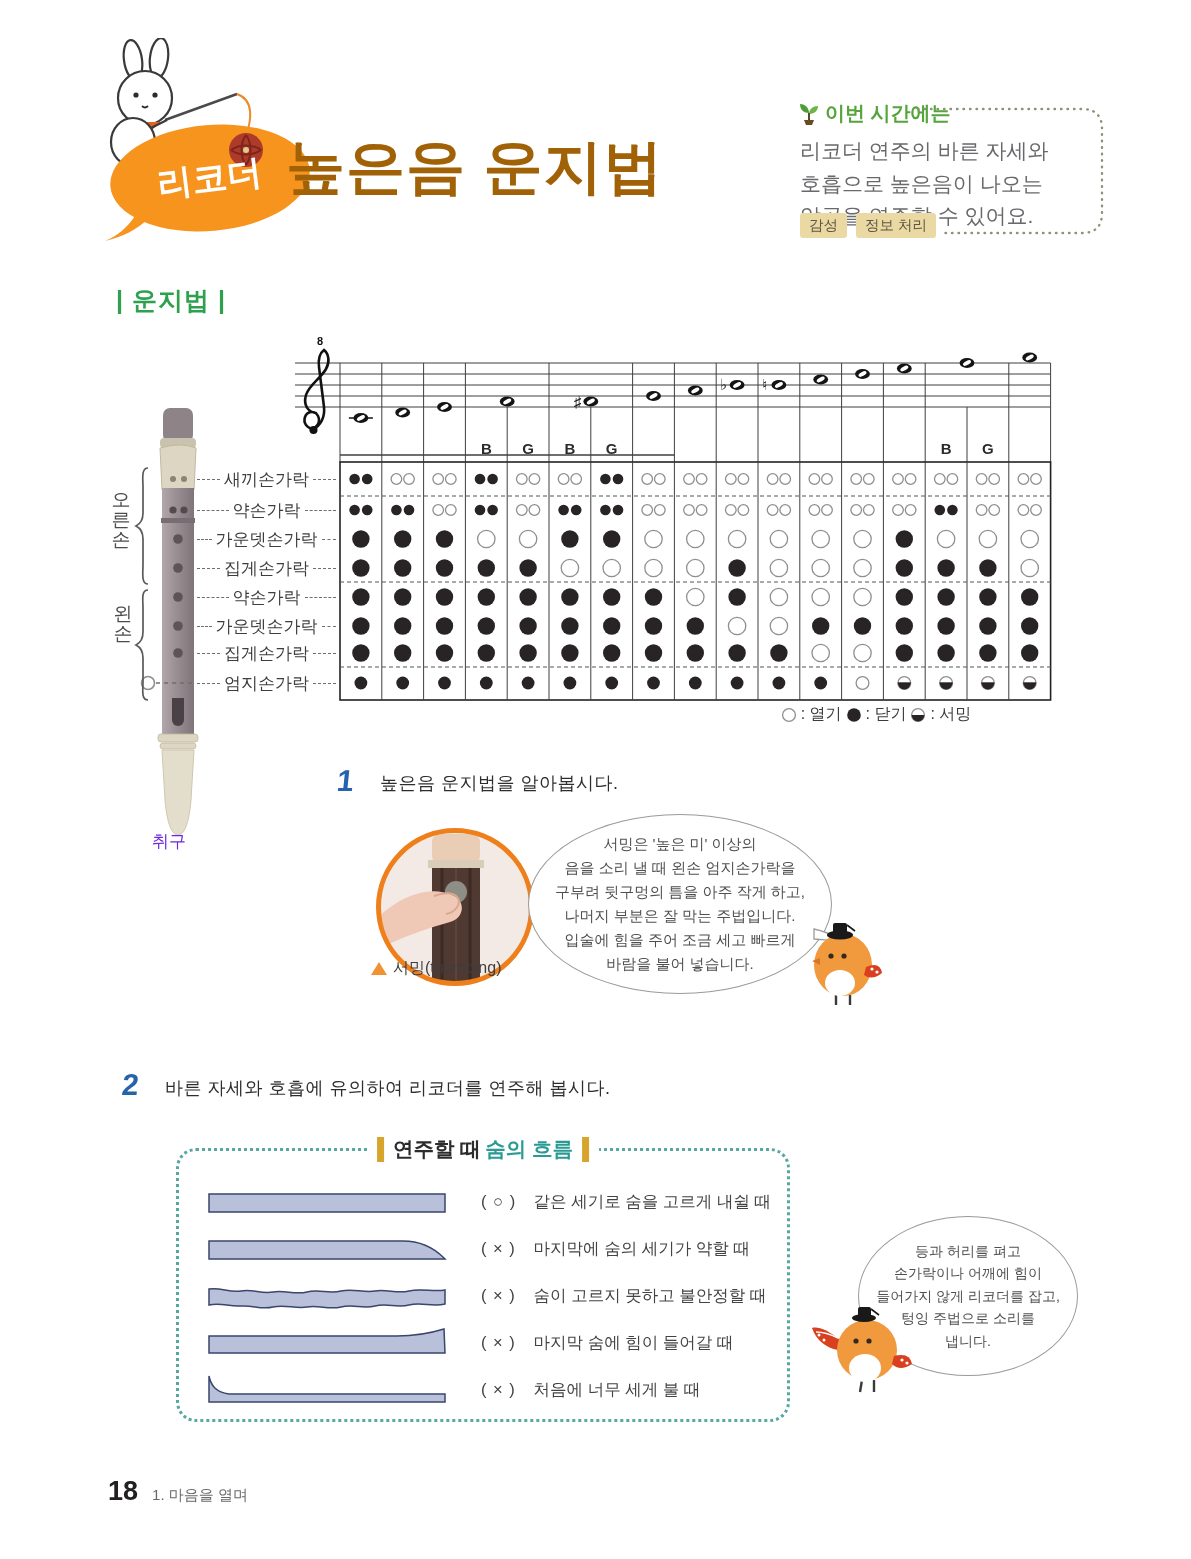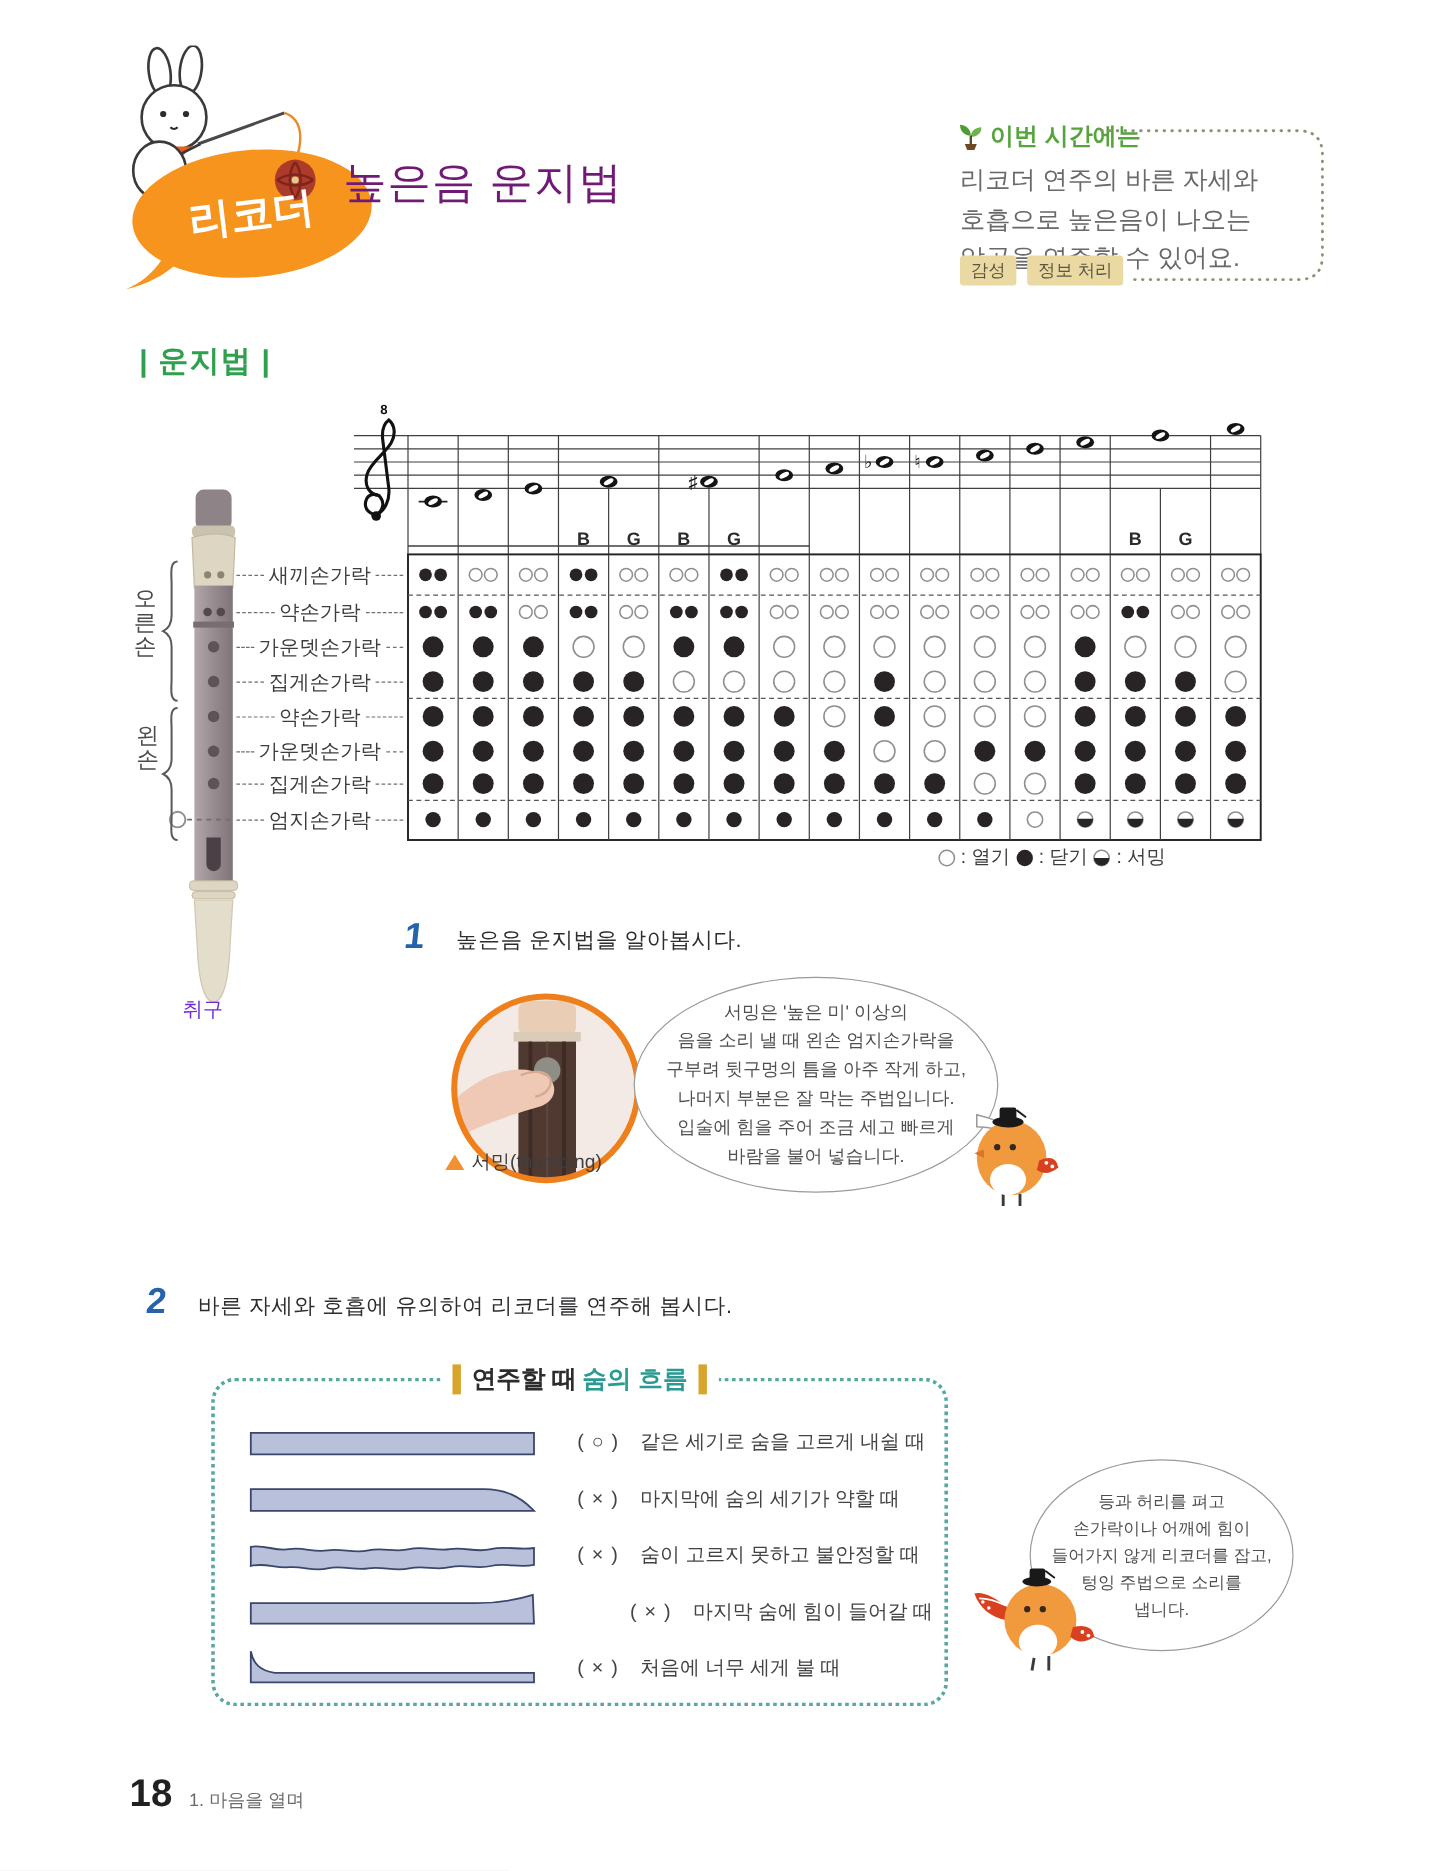--- a/index.html
+++ b/index.html
@@ -1,20 +1,20 @@
 <!DOCTYPE html>
 <html><head>
 <meta charset="utf-8">
 <style>
   html,body{margin:0;padding:0;background:#e8e8e8;}
   body{font-family:"Liberation Sans","DejaVu Sans",sans-serif;}
   .page{position:relative;width:1191px;height:1559px;background:#ffffff;margin:0 auto;overflow:hidden;}
   .abs{position:absolute;}
   
-  .main-title{font-size:36px;font-weight:400;color:#701a75;letter-spacing:1px;}
+  .main-title{font-size:59px;font-weight:700;color:#a16207;letter-spacing:1px;}
   .intro-box{width:312px;}
   .intro-head{display:flex;align-items:center;gap:7px;font-size:20px;font-weight:bold;color:#55a53c;}
   .intro-body{margin-top:8px;width:268px;font-size:21px;line-height:1.55;color:#68696b;word-break:keep-all;}
   .tag{display:inline-block;background:#ead9a2;color:#5c5744;font-size:14.5px;padding:3px 9px;border-radius:3px;margin-right:9px;}
   .section-head{font-size:25px;font-weight:bold;color:#2ea04e;letter-spacing:1px;}
   
   .flabel{display:flex;align-items:center;height:22px;justify-content:space-between;}
   .flabel .dash{flex:1;border-top:1.6px dashed #6f6f6f;height:0;margin:0 4px;}
   .flabel .txt{font-size:17px;color:#3d3d3f;white-space:nowrap;}
   .hand-label{font-size:19px;color:#4c4c4e;line-height:20px;text-align:center;width:22px;}
@@ -35,21 +35,21 @@
   .breath-box{width:608px;height:268px;border:3px dotted #58a8a2;border-radius:20px;}
   .breath-title{position:absolute;left:50%;top:-16px;transform:translateX(-50%);background:#fff;padding:0 10px;display:flex;align-items:center;gap:9px;white-space:nowrap;}
   .breath-title .bar{width:7px;height:25px;background:#d7a42c;}
   .breath-title .t-black{font-size:20.5px;font-weight:bold;color:#2c2c2e;}
   .breath-title .t-teal{font-size:20.5px;font-weight:bold;color:#2a9a93;}
   .breath-row{position:absolute;left:28px;display:flex;align-items:center;}
   .breath-row .lbl{margin-left:34px;font-size:16.5px;color:#434345;white-space:nowrap;}
   .breath-row .mark{display:inline-block;width:48px;font-size:16.5px;color:#434345;letter-spacing:1px;}
   
   .footer{display:flex;align-items:baseline;gap:14px;}
-  .footer .pnum{font-size:32px;font-weight:bold;color:#232022;}
+  .footer .pnum{font-size:27px;font-weight:bold;color:#232022;}
   .footer .unit{font-size:15px;color:#6a6a6c;}
   svg text{font-family:"Liberation Sans","DejaVu Sans",sans-serif;}
 </style>
 </head>
 <body>
 
 <div class="page">
 
   <svg class="abs" style="left:85px;top:38px;" width="270" height="205" viewBox="0 0 270 205">
 
@@ -583,21 +583,21 @@
       <span class="lbl"><span class="mark">( × )</span>
       <span>마지막에 숨의 세기가 약할 때</span></span>
         </div>
         <div class="breath-row" style="top: 130px;">
           <svg width="240" height="30" viewBox="0 0 240 30">
         <path d="M2,8 C14,6 22,12 34,10 C46,8 54,13 66,11 C78,9 88,14 100,11 C112,8 122,13 134,10 C146,7 156,12 168,10 C180,8 190,13 202,10 C214,7 226,11 238,9 L238,23 C226,26 214,21 202,24 C190,27 180,22 168,25 C156,28 146,23 134,26 C122,29 112,24 100,26 C88,28 78,23 66,26 C54,29 46,24 34,25 C22,26 14,21 2,24 Z" fill="#B9C1DA" stroke="#39466E" stroke-width="1.5"></path>
           </svg>
       <span class="lbl"><span class="mark">( × )</span>
       <span>숨이 고르지 못하고 불안정할 때</span></span>
         </div>
-        <div class="breath-row" style="top: 177px; gap: 44px;">
+        <div class="breath-row" style="top: 177px;">
           <svg width="240" height="30" viewBox="0 0 240 30">
         <path d="M2,8 H190 C210,8 224,5 237,1 L238,25 H2 Z" fill="#B9C1DA" stroke="#39466E" stroke-width="1.5"></path>
           </svg>
       <span class="lbl"><span class="mark">( × )</span>
       <span>마지막 숨에 힘이 들어갈 때</span></span>
         </div>
         <div class="breath-row" style="top: 224px;">
           <svg width="240" height="30" viewBox="0 0 240 30">
         <path d="M2,1 C4,11 9,17 22,19 L238,19 V27 H2 Z" fill="#B9C1DA" stroke="#39466E" stroke-width="1.5"></path>
           </svg>

